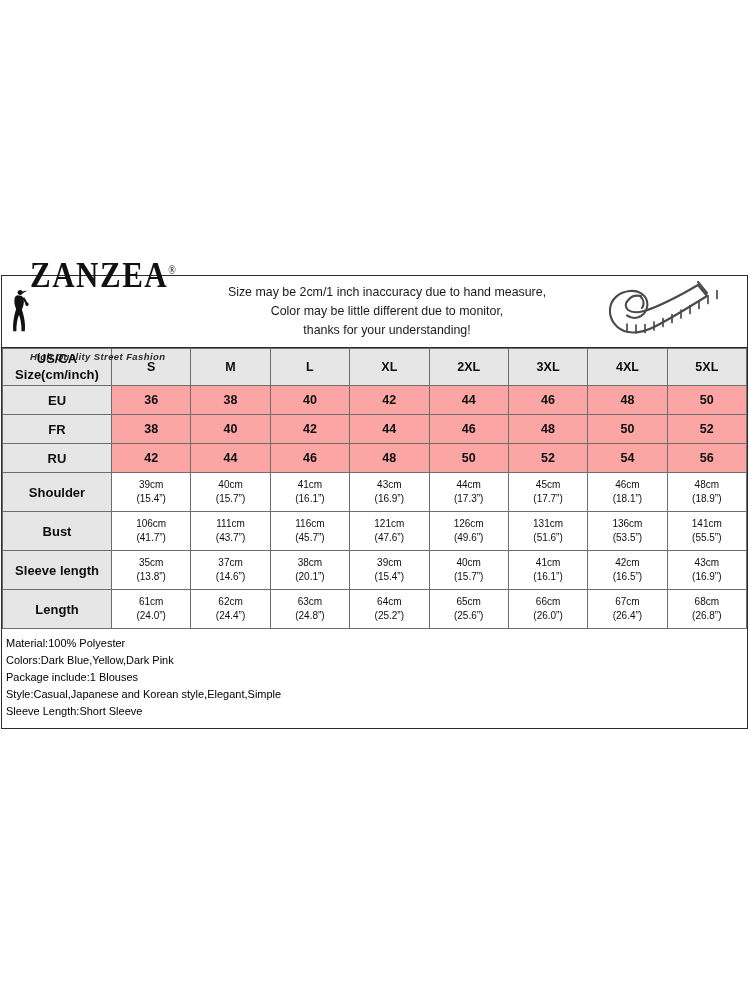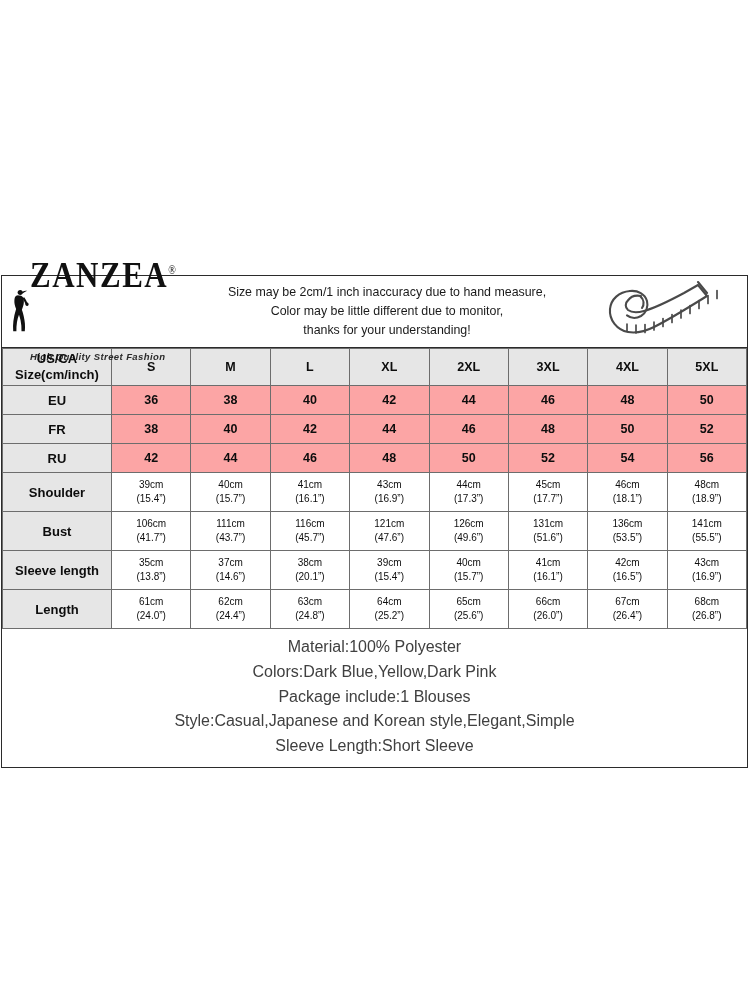--- a/index.html
+++ b/index.html
@@ -144,25 +144,24 @@
   }
   .cm-line { display: block; }
   .in-line { display: block; }
 
   
   .details {
     padding: 6px 4px 8px 4px;
     background: #ffffff;
   }
   .details div {
-    font-size: 16px;
-    color: #404040;
+    font-size: 11px;
+    color: #000000;
     line-height: 1.55;
     white-space: nowrap;
-    text-align: center;
   }
 </style>
 </head>
 <body>
 
 <div id="chart-frame">
 
   <div class="banner">
 
     <div class="brand-block">

